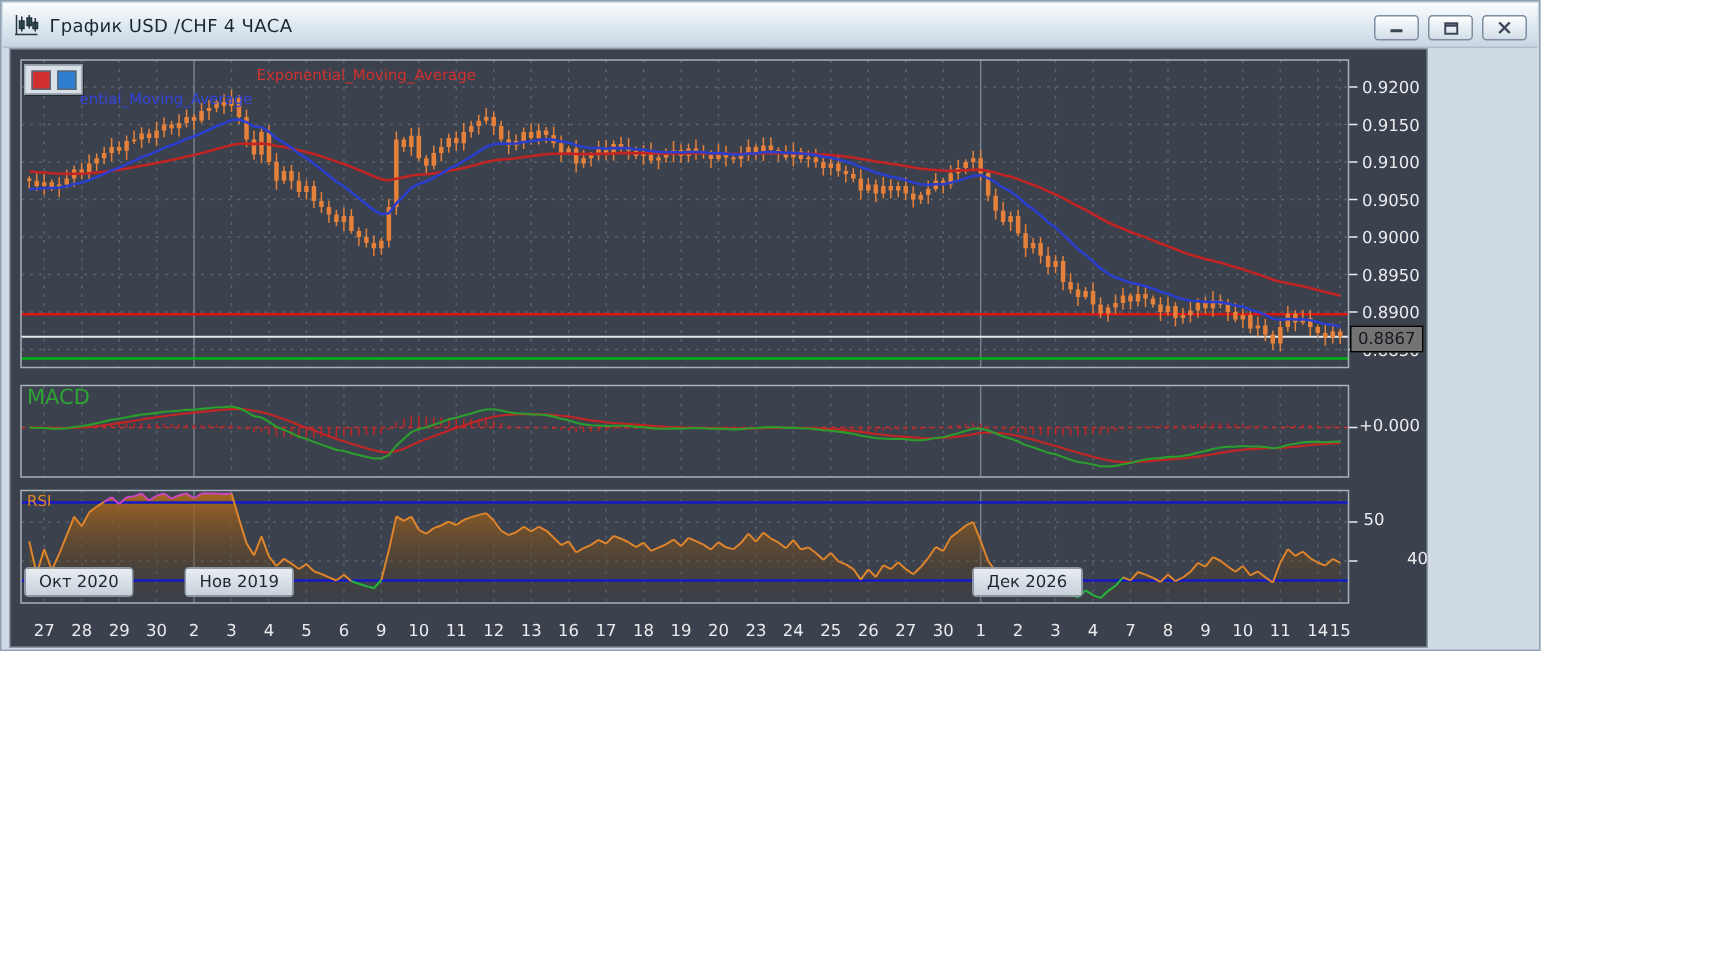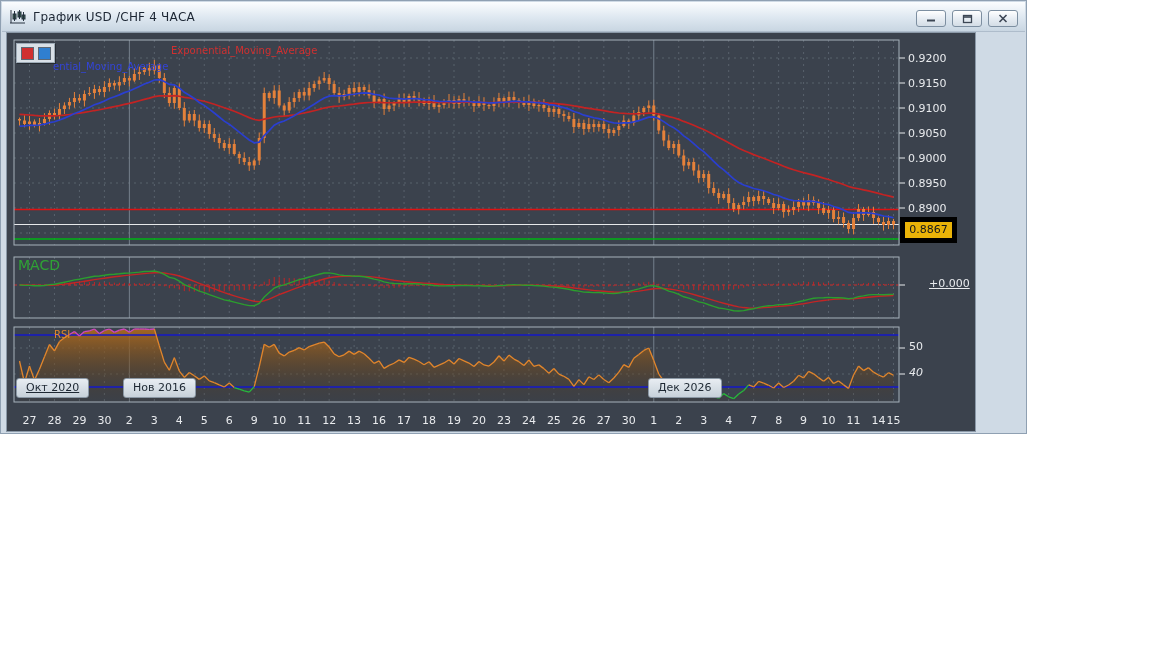--- a/index.html
+++ b/index.html
@@ -9,38 +9,38 @@
   .titlebar{position:absolute;left:1px;top:1px;right:1px;height:29px;
             background:linear-gradient(#fbfdfe,#dde7f0 55%,#c9d6e2);
             border-bottom:1px solid #aebccb;display:flex;align-items:center;}
   .title-icon{margin-left:7px;margin-right:7px;display:inline-flex;}
   .title-text{font-size:12px;color:#1c2633;letter-spacing:0.2px;}
   .winbtns{position:absolute;right:7px;top:8px;display:flex;gap:6px;}
   .winbtn{width:28px;height:15px;border:1px solid #7d8fa1;border-radius:3px;
           background:linear-gradient(#ffffff,#e7edf3 50%,#d4dde6);
           display:flex;align-items:center;justify-content:center;cursor:default;}
   .client{position:absolute;left:5px;top:31px;width:944px;height:398px;background:#3b424d;
-          border:1px solid #8b99a8;box-sizing:content-box;padding-left:24px;}
+          border:1px solid #8b99a8;box-sizing:content-box;}
   .ov{position:absolute;font-size:10px;line-height:12px;white-space:nowrap;}
   .legend-chip{position:absolute;left:9px;top:10px;width:37px;height:18px;background:#d9e0e7;
                border:1px solid #9facb8;box-shadow:1px 1px 0 rgba(0,0,0,.35);
                display:flex;align-items:center;justify-content:center;gap:4px;z-index:5;}
   .swatch{width:11px;height:11px;border:1px solid #5c6875;}
   .sw-red{background:#d03030;}
   .sw-blue{background:#2f7fd0;}
   .legend-fast{left:46px;top:28px;color:#3344d8;z-index:4;}
   .legend-slow{left:164px;top:12px;color:#d03030;z-index:4;}
   .macd-label{left:11px;top:226px;color:#2fA335;font-size:14px;}
-  .rsi-label{left:11px;top:296px;color:#e2862c;font-size:10px;margin-left:36px;}
+  .rsi-label{left:11px;top:296px;color:#e2862c;font-size:10px;}
   .axis-lab{color:#e9ebee;font-size:11px;}
-  .plus0{left:922px;top:245px;text-decoration:underline;}
+  .plus0{left:899px;top:245px;}
   .rsi60{left:902px;top:308px;}
-  .rsi40{left:902px;top:334px;font-style:italic;}
-  .price-tag{left:893px;top:183px;width:47px;height:16px;background:#eab308;color:#14181d;
-             font-size:11px;line-height:16px;text-align:center;border:5px solid #000000;z-index:6;}
+  .rsi40{left:931px;top:334px;}
+  .price-tag{left:893px;top:183px;width:47px;height:16px;background:#737373;color:#14181d;
+             font-size:11px;line-height:16px;text-align:center;border:1px solid #000000;z-index:6;}
   .monthbox{position:absolute;top:345px;height:18px;padding:0 9px;line-height:18px;font-size:11px;
             color:#1d2732;background:linear-gradient(#e8edf2,#c7d1da);border:1px solid #8b98a5;
             border-radius:3px;z-index:7;}
   svg.chart{position:absolute;left:0;top:0;}
 </style>
 </head>
 <body>
 
 <div class="window">
   <div class="titlebar">
@@ -1008,17 +1008,17 @@
 
     <div class="ov macd-label">MACD</div>
     <div class="ov axis-lab plus0">+0.000</div>
 
     <div class="ov rsi-label">RSI</div>
     <div class="ov axis-lab rsi60">50</div>
     <div class="ov axis-lab rsi40">40</div>
 
     <div class="ov price-tag" style="top: 183.5px;">0.8867</div>
 
-    <div class="monthbox" id="mb0" style="left: 9px; text-decoration: underline;">Окт 2020</div>
-    <div class="monthbox" id="mb1" style="left: 116px;">Нов 2016</div>
+    <div class="monthbox" id="mb0" style="left: 9px;">Окт 2020</div>
+    <div class="monthbox" id="mb1" style="left: 116px;">Нов 2019</div>
     <div class="monthbox" id="mb2" style="left: 641px;">Дек 2026</div>
   </div>
 </div>
 
 </body></html>

